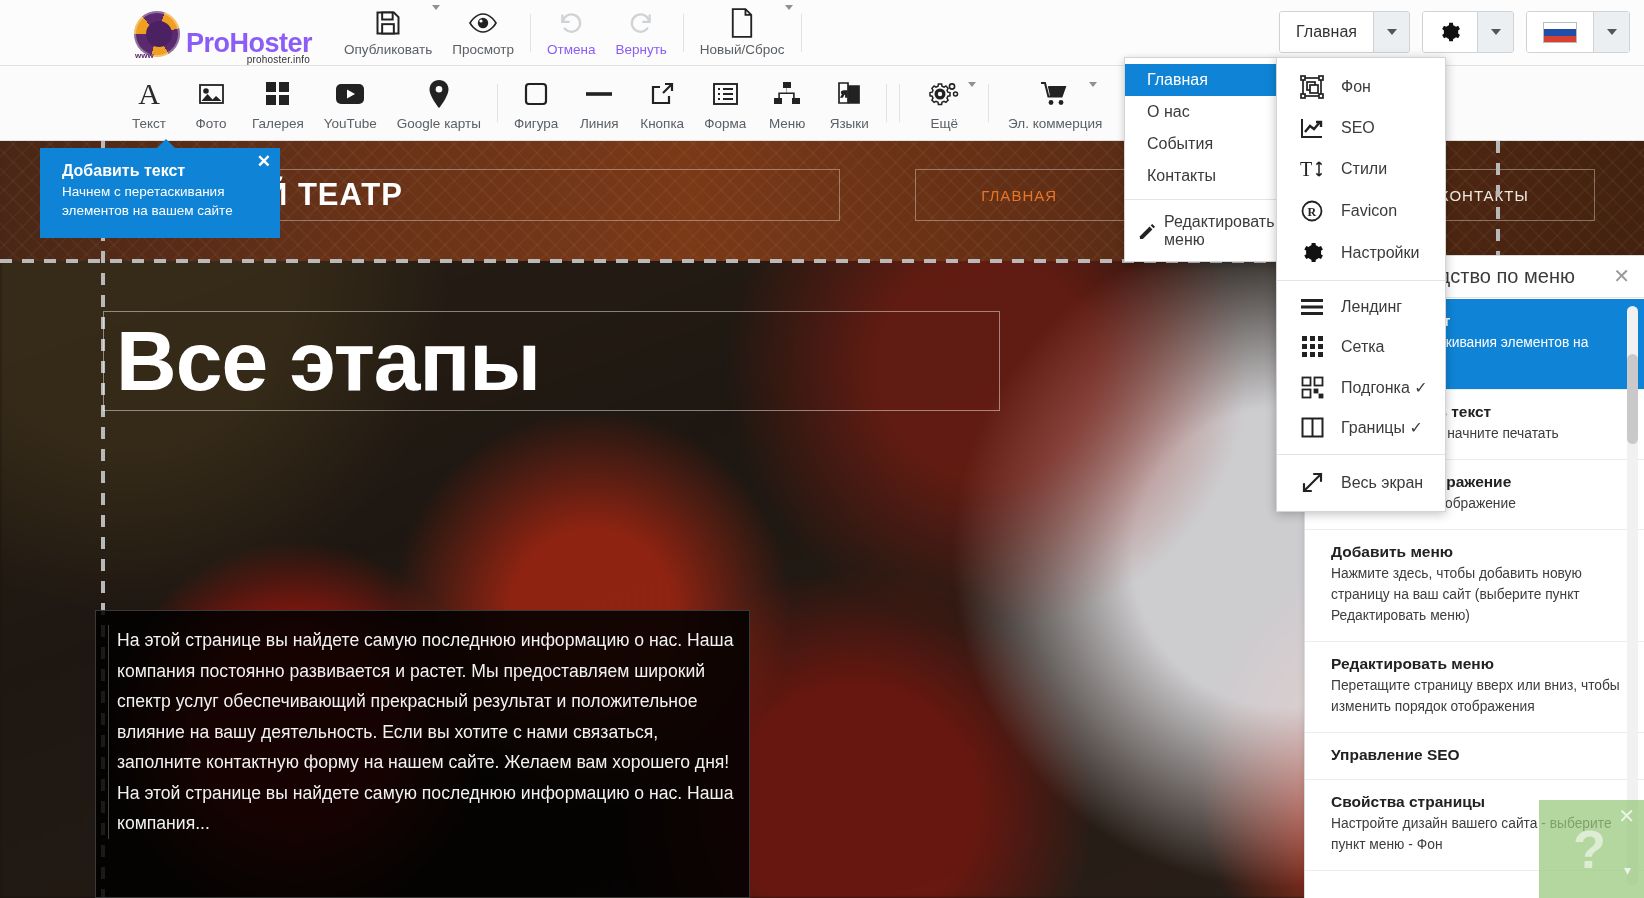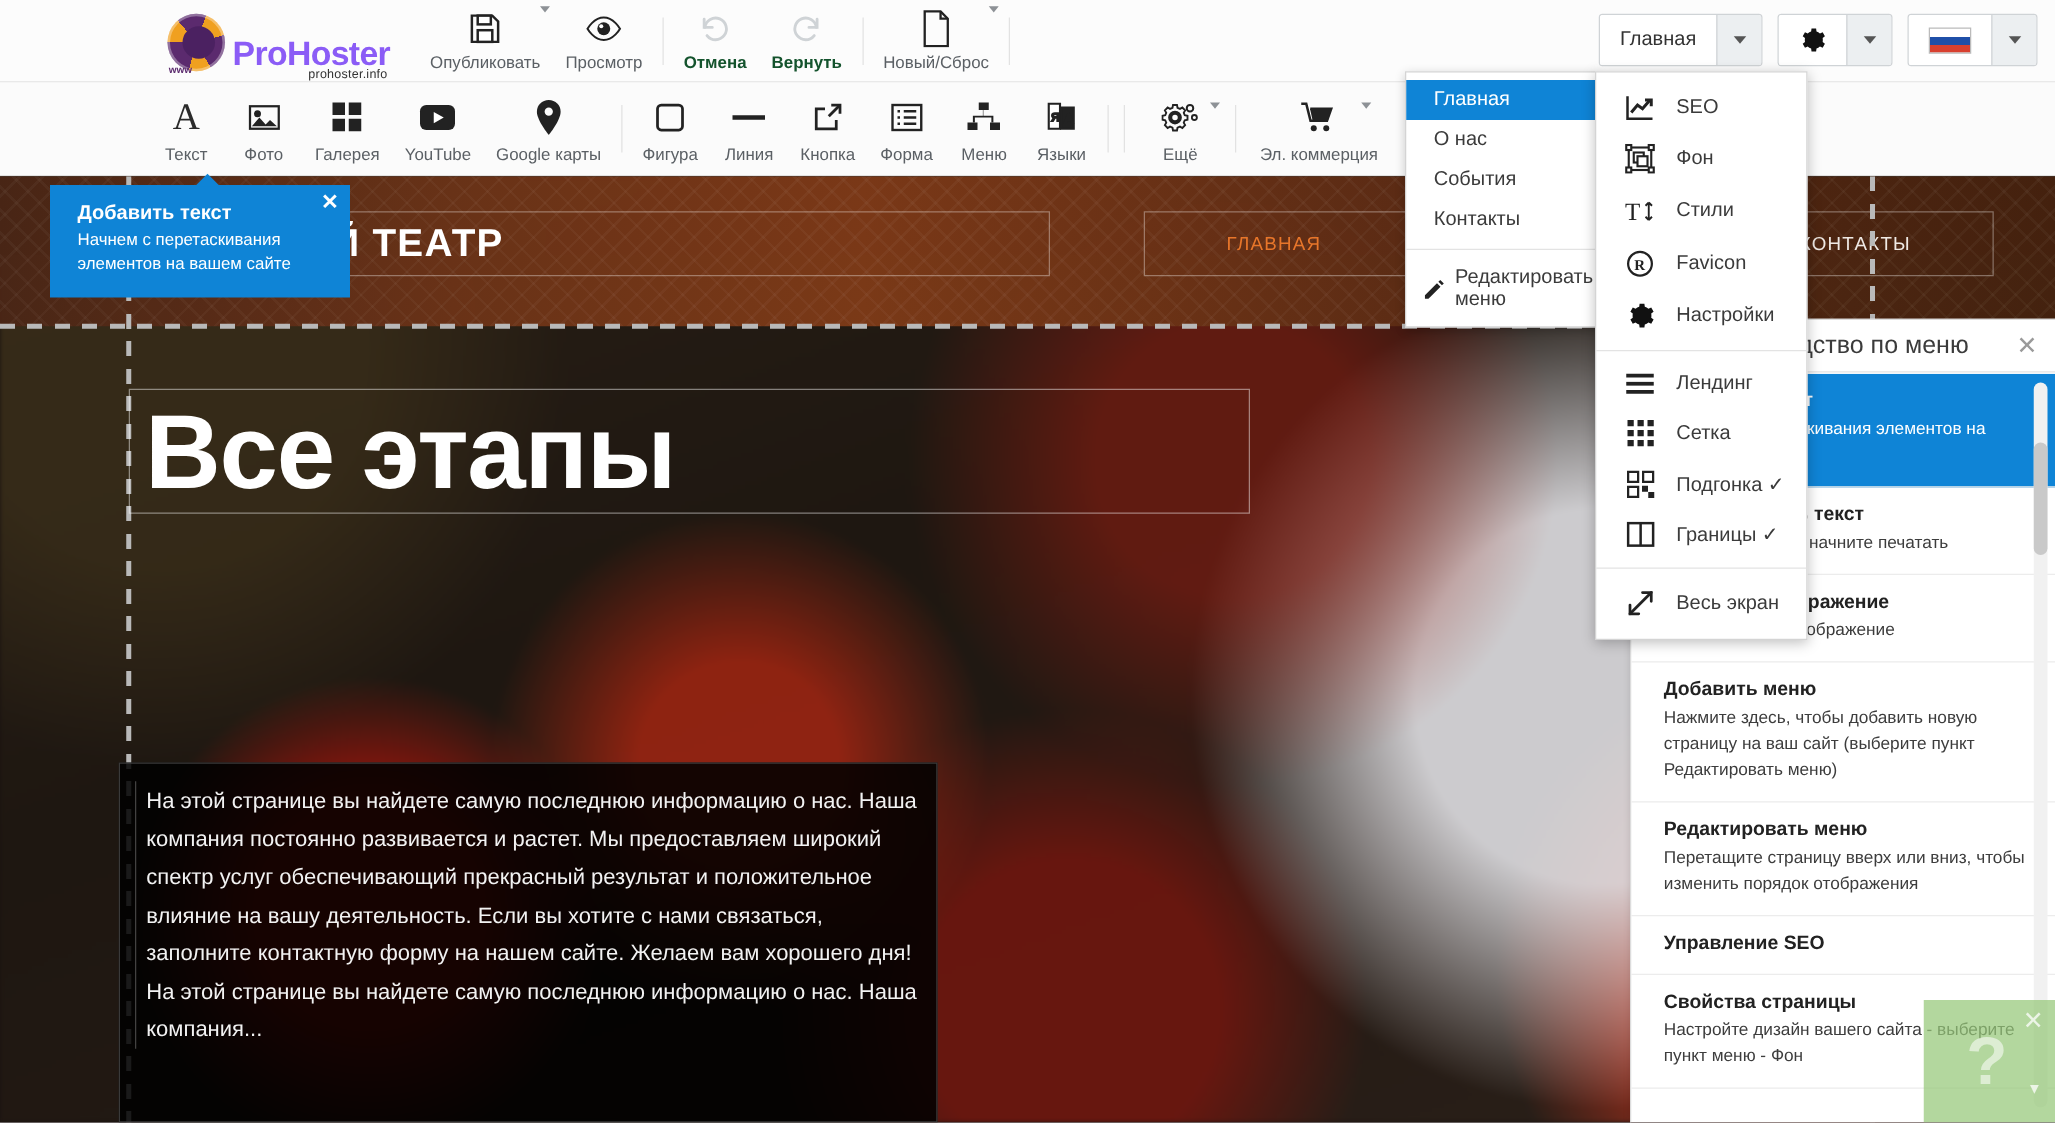--- a/index.html
+++ b/index.html
@@ -35,21 +35,21 @@
   .logo-txt{ position:relative; margin-left:-4px; margin-bottom:2px; }
   .logo-small{ position:absolute; right:2px; top:-14px; font-size:10px; color:#333; letter-spacing:.2px;margin-top:38px;}
   .logo-main{ font-size:27px; font-weight:bold; color:#8b5cf6; letter-spacing:-.5px; line-height:1;}
 
   .tb-item{
     position:relative; display:flex; flex-direction:column; align-items:center;
     justify-content:center; min-width:62px; padding:0 10px; height:84px; cursor:pointer;
   }
   .tb-item .ic{ height:30px; display:flex; align-items:center; justify-content:center; }
   .tb-item .lb{ font-size:13.5px; color:#5b6065; margin-top:4px; white-space:nowrap;}
-  .tb-item.disabled .lb{ color:#14532d;font-weight:bold; }
+  .tb-item.disabled .lb{ color:#8b5cf6; }
   .tb-sep{ width:1px; height:38px; background:#e2e2e2; margin:0 6px; }
   .caret-sm{
     position:absolute; right:2px; top:14px;
     width:0;height:0;border-left:4px solid transparent;border-right:4px solid transparent;
     border-top:5px solid #8d9196;
   }
 
   
   #topright{ position:absolute; right:14px; top:11px; display:flex; align-items:center; gap:12px; }
   .btn-group{ display:flex; border:1px solid #cfd3d6; border-radius:3px; overflow:hidden; height:42px; background:#fff;}
@@ -575,42 +575,42 @@
         </svg>
     </span>
     <span>Редактировать меню</span>
   </div>
 </div>
 
 <div id="settingsmenu">
 
   <div class="sm-item">
     <span class="sic">
-      <svg width="24" height="22" viewBox="0 0 24 22" fill="none" stroke="#222" stroke-width="2">
-          <path d="M2 2v18h20"></path>
-          <path d="M5 15l5-6 4 3 6-7" stroke-width="2.4"></path>
-          <path d="M16 5h5v5" stroke-width="2.4"></path>
-        </svg>
-    </span>
-    <span>SEO</span>
-  </div>
-
-  <div class="sm-item">
-    <span class="sic">
       <svg width="24" height="24" viewBox="0 0 24 24" fill="none" stroke="#222" stroke-width="1.7">
           <rect x="3" y="3" width="18" height="18"></rect>
           <rect x="7" y="7" width="8" height="8"></rect>
           <rect x="10" y="10" width="8" height="8" fill="#fff"></rect>
           <rect x="1" y="1" width="4" height="4" fill="#fff"></rect>
           <rect x="19" y="1" width="4" height="4" fill="#fff"></rect>
           <rect x="1" y="19" width="4" height="4" fill="#fff"></rect>
           <rect x="19" y="19" width="4" height="4" fill="#fff"></rect>
         </svg>
     </span>
     <span>Фон</span>
+  </div>
+
+  <div class="sm-item">
+    <span class="sic">
+      <svg width="24" height="22" viewBox="0 0 24 22" fill="none" stroke="#222" stroke-width="2">
+          <path d="M2 2v18h20"></path>
+          <path d="M5 15l5-6 4 3 6-7" stroke-width="2.4"></path>
+          <path d="M16 5h5v5" stroke-width="2.4"></path>
+        </svg>
+    </span>
+    <span>SEO</span>
   </div>
 
   <div class="sm-item">
     <span class="sic">
       <svg width="24" height="24" viewBox="0 0 24 24" fill="#222">
           <text x="0" y="19" font-size="20" font-family="Liberation Serif">T</text>
           <path d="M19 5v14M19 5l-2.6 2.6M19 5l2.6 2.6M19 19l-2.6-2.6M19 19l2.6-2.6" stroke="#222" stroke-width="1.5" fill="none"></path>
         </svg>
     </span>
     <span>Стили</span>

